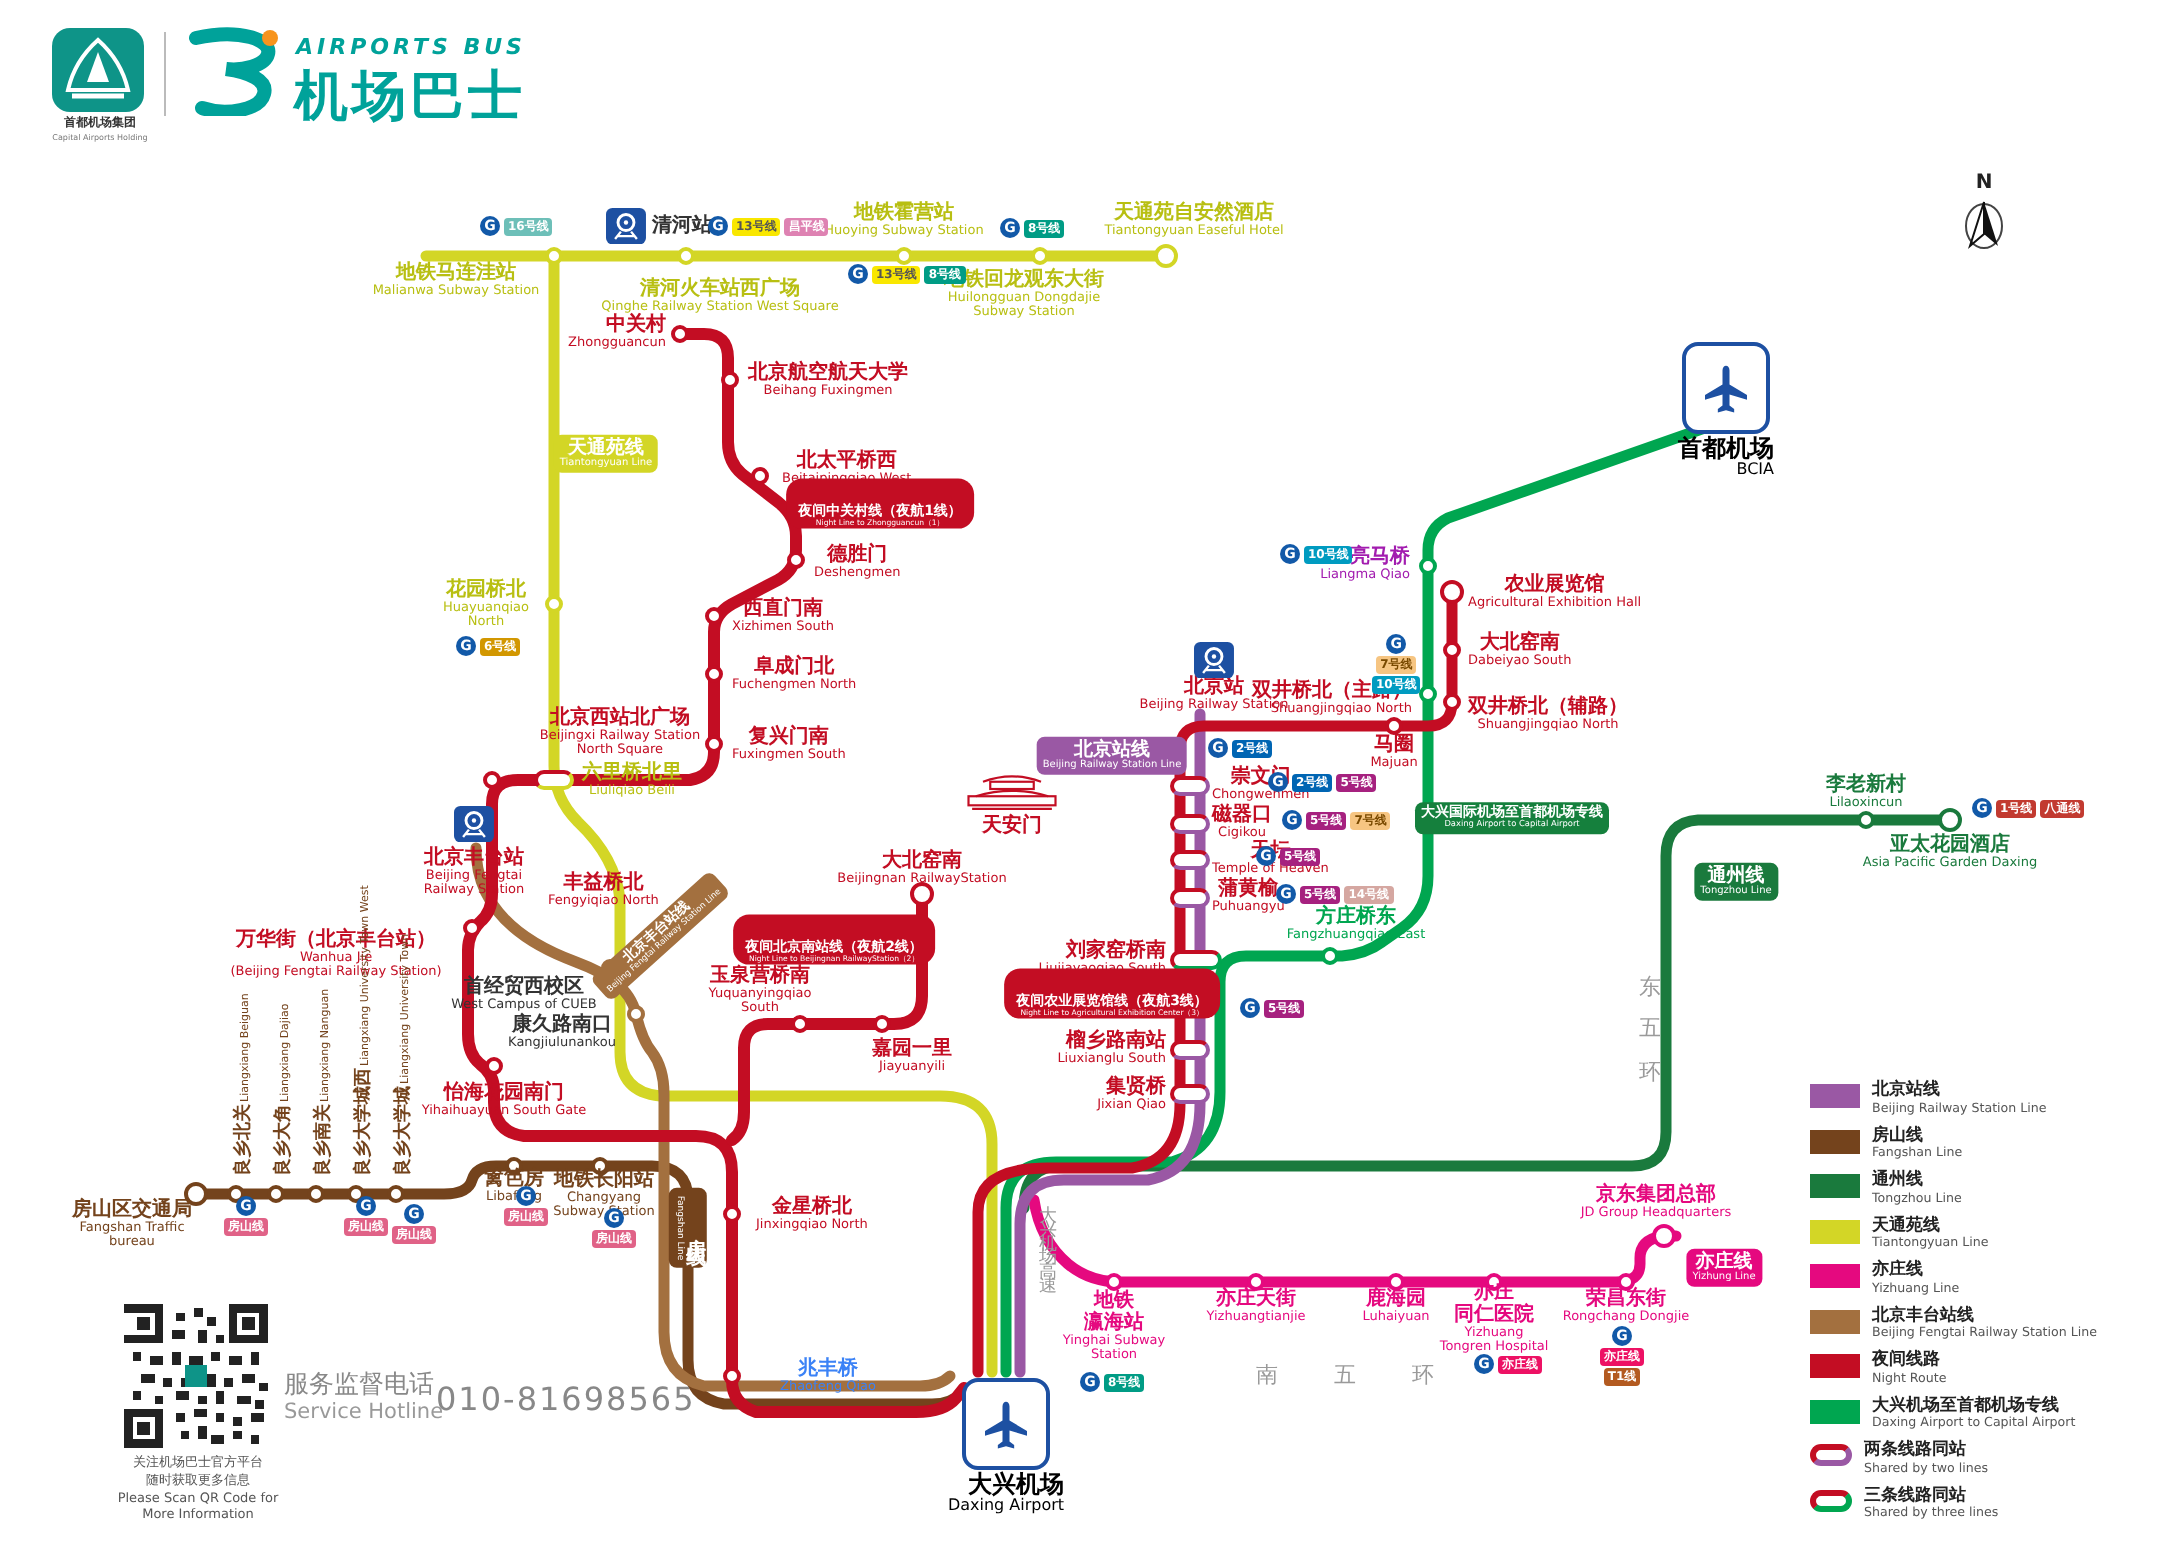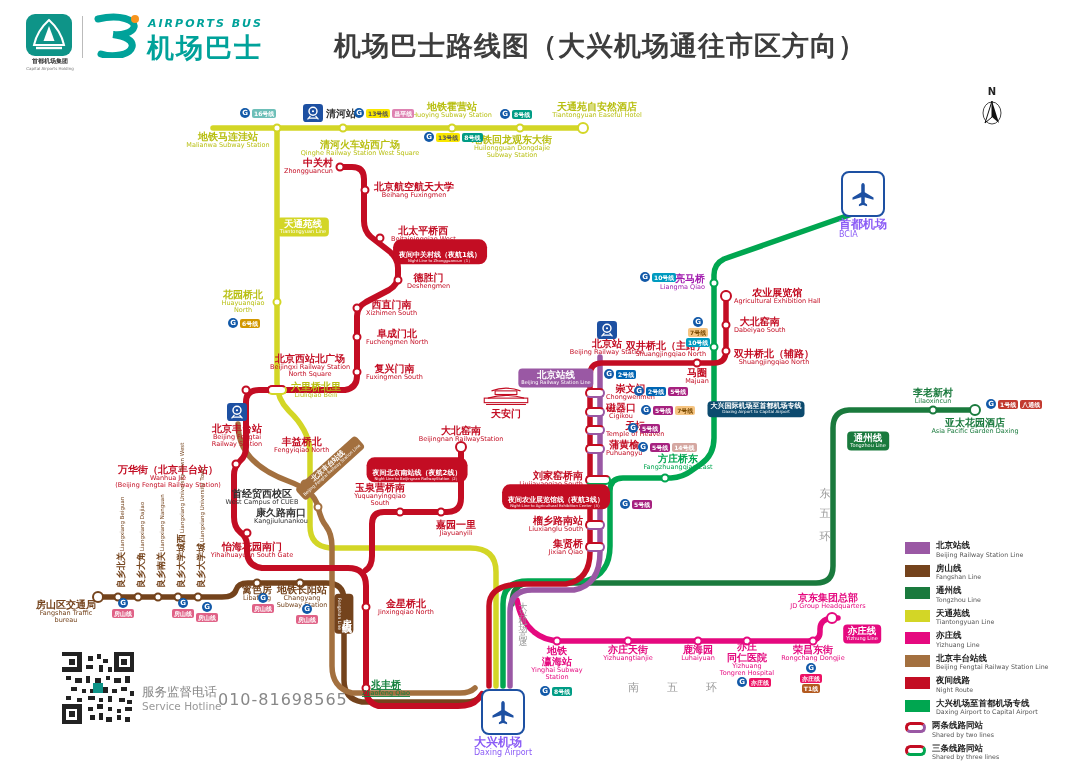--- a/index.html
+++ b/index.html
@@ -46,21 +46,21 @@
   .lbox.vert{writing-mode:vertical-rl;padding:4px 2px;}
   .lbox.vert .cn{font-size:10px;letter-spacing:2px;}
   .lbox.vert .en{font-size:4.5px;letter-spacing:0;}
   .nbox{position:absolute;background:#c30d23;color:#fff;border-radius:8px;text-align:center;transform:translate(-50%,-50%);padding:1px 6px;line-height:1.15;z-index:6;}
   .nbox .cn{font-size:7px;font-weight:bold;margin-top:11px;}
   .nbox .en{font-size:3.8px;}
   .misc{position:absolute;z-index:4;}
   .misc.vert{writing-mode:vertical-rl;}
   .airport{position:absolute;width:40px;height:42px;background:#fff;border:2.5px solid #1d50a2;border-radius:8px;transform:translate(-50%,-50%);z-index:6;display:flex;align-items:center;justify-content:center;}
   .airport svg{width:28px;height:28px;}
-  .aplabel{position:absolute;transform:translate(-50%,0);text-align:left;color:#8b5cf6;z-index:6;line-height:1.1;}
+  .aplabel{position:absolute;transform:translate(-50%,0);text-align:right;color:#000000;z-index:6;line-height:1.1;}
   .aplabel .cn{font-size:12px;font-weight:bold;}
   .aplabel .en{font-size:8px;}
   .railic{position:absolute;width:20px;height:18px;transform:translate(-50%,-50%);z-index:6;}
   
   #legend{position:absolute;left:905px;top:541px;width:172px;z-index:8;}
   .lg-row{display:flex;align-items:flex-start;margin-bottom:5.5px;}
   .lg-sw{width:25px;height:12px;flex:none;margin-top:1px;}
   .lg-oval{width:21px;height:11px;flex:none;background:#fff;border:3px solid #c30d23;border-radius:7px;margin-top:1px;box-sizing:border-box;}
   .lg-txt{margin-left:6px;line-height:1.15;}
   .lg-cn{font-size:8.5px;font-weight:bold;color:#222;}
@@ -90,21 +90,20 @@
       <div class="cn">首都机场集团</div>
       <div class="en">Capital Airports Holding</div>
     </div>
     <div id="logo-divider"></div>
     <svg id="logo-swoosh" viewBox="0 0 52 46">
       <path d="M8 7 C30 2 46 8 44 15 C42.5 21 31 23.5 23 22.5 C34 24 44 28 42 35 C40 43 23 46 11 42" fill="none" stroke="#00a29a" stroke-width="7" stroke-linecap="round"></path>
       <circle cx="45" cy="7" r="4" fill="#f7941d"></circle>
     </svg>
     <div id="brand-en">AIRPORTS BUS</div>
     <div id="brand-cn">机场巴士</div>
-    <div id="title">机场巴士路线图（大兴机场通往市区方向）</div>
   </div>
 
   <div id="compass">
     <div class="n">N</div>
     <svg width="26" height="30" viewBox="0 0 26 30">
       <ellipse cx="13" cy="16" rx="9" ry="11" fill="none" stroke="#444" stroke-width="1"></ellipse>
       <polygon points="13,4 6,26 13,20" fill="none" stroke="#111" stroke-width="1"></polygon>
       <polygon points="13,4 20,26 13,20" fill="#111"></polygon>
     </svg>
   </div>
@@ -160,21 +159,21 @@
       <div class="st al-left" style="left: 366px; top: 308px; color: rgb(195, 13, 35);"><div class="cn">西直门南</div><div class="en">Xizhimen South</div></div>
       <div class="st al-left" style="left: 366px; top: 337px; color: rgb(195, 13, 35);"><div class="cn">阜成门北</div><div class="en">Fuchengmen North</div></div>
       <div class="st al-left" style="left: 366px; top: 372px; color: rgb(195, 13, 35);"><div class="cn">复兴门南</div><div class="en">Fuxingmen South</div></div>
       <div class="st al-center" style="left: 310px; top: 366px; color: rgb(195, 13, 35);"><div class="cn">北京西站北广场</div><div class="en">Beijingxi Railway Station
 North Square</div></div>
       <div class="st al-center" style="left: 168px; top: 477px; color: rgb(195, 13, 35);"><div class="cn">万华街（北京丰台站）</div><div class="en">Wanhua Jie
 (Beijing Fengtai Railway Station)</div></div>
       <div class="st al-left" style="left: 274px; top: 445px; color: rgb(195, 13, 35);"><div class="cn">丰益桥北</div><div class="en">Fengyiqiao North</div></div>
       <div class="st al-center" style="left: 252px; top: 550px; color: rgb(195, 13, 35);"><div class="cn">怡海花园南门</div><div class="en">Yihaihuayuan South Gate</div></div>
       <div class="st al-left" style="left: 378px; top: 607px; color: rgb(195, 13, 35);"><div class="cn">金星桥北</div><div class="en">Jinxingqiao North</div></div>
-      <div class="st al-left" style="left: 362px; top: 688px; color: #15803d; text-decoration: underline;"><div class="cn">兆丰桥</div><div class="en">Zhaofeng Qiao</div></div>
+      <div class="st al-left" style="left: 390px; top: 688px; color: #3b82f6;"><div class="cn">兆丰桥</div><div class="en">Zhaofeng Qiao</div></div>
       <div class="st al-center" style="left: 461px; top: 434px; color: rgb(195, 13, 35);"><div class="cn">大北窑南</div><div class="en">Beijingnan RailwayStation</div></div>
       <div class="st al-center" style="left: 380px; top: 495px; color: rgb(195, 13, 35);"><div class="cn">玉泉营桥南</div><div class="en">Yuquanyingqiao
 South</div></div>
       <div class="st al-center" style="left: 456px; top: 528px; color: rgb(195, 13, 35);"><div class="cn">嘉园一里</div><div class="en">Jiayuanyili</div></div>
       <div class="st al-right" style="left: 705px; top: 282px; color: #a21caf;"><div class="cn">亮马桥</div><div class="en">Liangma Qiao</div></div>
       <div class="st al-left" style="left: 734px; top: 296px; color: rgb(195, 13, 35);"><div class="cn">农业展览馆</div><div class="en">Agricultural Exhibition Hall</div></div>
       <div class="st al-left" style="left: 734px; top: 325px; color: rgb(195, 13, 35);"><div class="cn">大北窑南</div><div class="en">Dabeiyao South</div></div>
       <div class="st al-right" style="left: 706px; top: 349px; color: rgb(195, 13, 35);"><div class="cn">双井桥北（主路）</div><div class="en">Shuangjingqiao North</div></div>
       <div class="st al-left" style="left: 734px; top: 357px; color: rgb(195, 13, 35);"><div class="cn">双井桥北（辅路）</div><div class="en">Shuangjingqiao North</div></div>
       <div class="st al-center" style="left: 697px; top: 376px; color: rgb(195, 13, 35);"><div class="cn">马圈</div><div class="en">Majuan</div></div>
@@ -373,21 +372,21 @@
         <div class="en">Beijing Railway Station Line</div>
       </div>
       <div class="lbox" style="left: 868px; top: 441px; background: rgb(26, 122, 61);">
         <div class="cn">通州线</div>
         <div class="en">Tongzhou Line</div>
       </div>
       <div class="lbox" style="left: 862px; top: 634px; background: rgb(229, 9, 127);">
         <div class="cn">亦庄线</div>
         <div class="en">Yizhung Line</div>
       </div>
-      <div class="lbox small" style="left: 756px; top: 409px; background: #0c4a6e;">
+      <div class="lbox small" style="left: 756px; top: 409px; background: #15803d;">
         <div class="cn">大兴国际机场至首都机场专线</div>
         <div class="en">Daxing Airport to Capital Airport</div>
       </div>
       <div class="lbox vert" style="left: 344px; top: 614px; background: rgb(116, 67, 28);">
         <div class="cn">房山线</div>
         <div class="en">Fangshan Line</div>
       </div>
       <div class="lbox small" style="left: 330px; top: 468px; background: rgb(163, 112, 63); transform: translate(-50%, -50%) rotate(-42deg);">
         <div class="cn">北京丰台站线</div>
         <div class="en">Beijing Fengtai Railway Station Line</div>
@@ -557,19 +556,23 @@
       <rect x="25" y="26" width="2" height="2"></rect>
         <rect x="29" y="25" width="3" height="2"></rect>
         <rect x="13" y="29" width="2" height="2"></rect>
       <rect x="17" y="28" width="2" height="3"></rect>
         <rect x="20" y="30" width="3" height="2"></rect>
         <rect x="25" y="29" width="2" height="2"></rect>
       <rect x="29" y="30" width="2" height="2"></rect>
       <rect x="14" y="14" width="5" height="5" fill="#0e9488"></rect>
     </g>
   </svg>
+  <div id="qr-caption">关注机场巴士官方平台
+随时获取更多信息
+Please Scan QR Code for
+More Information</div>
   <div id="hotline">
     <div class="cn">服务监督电话</div>
     <div class="en">Service Hotline</div>
   </div>
   <div id="phone">010-81698565</div>
 
 </div>
 
 </body></html>

